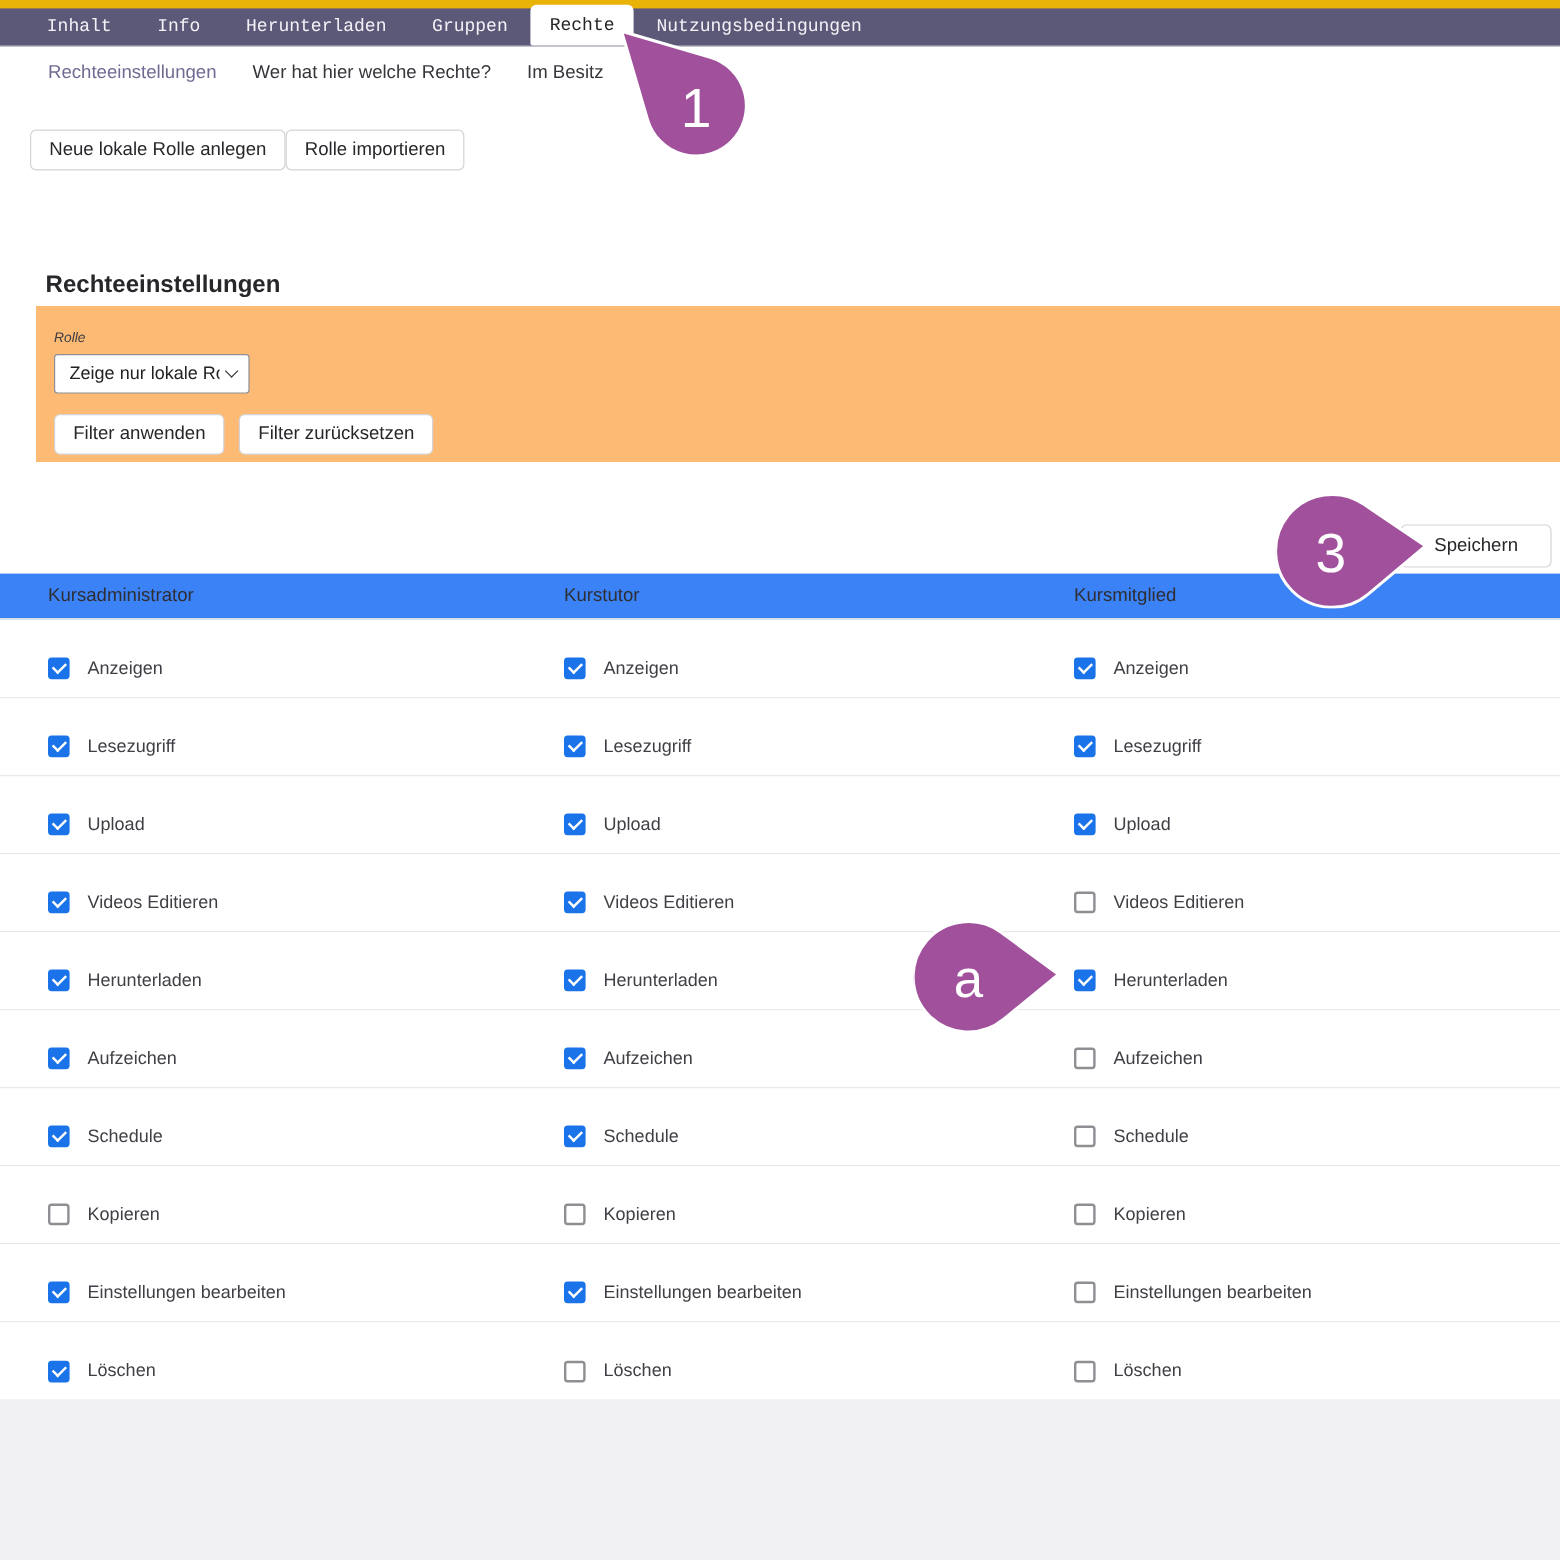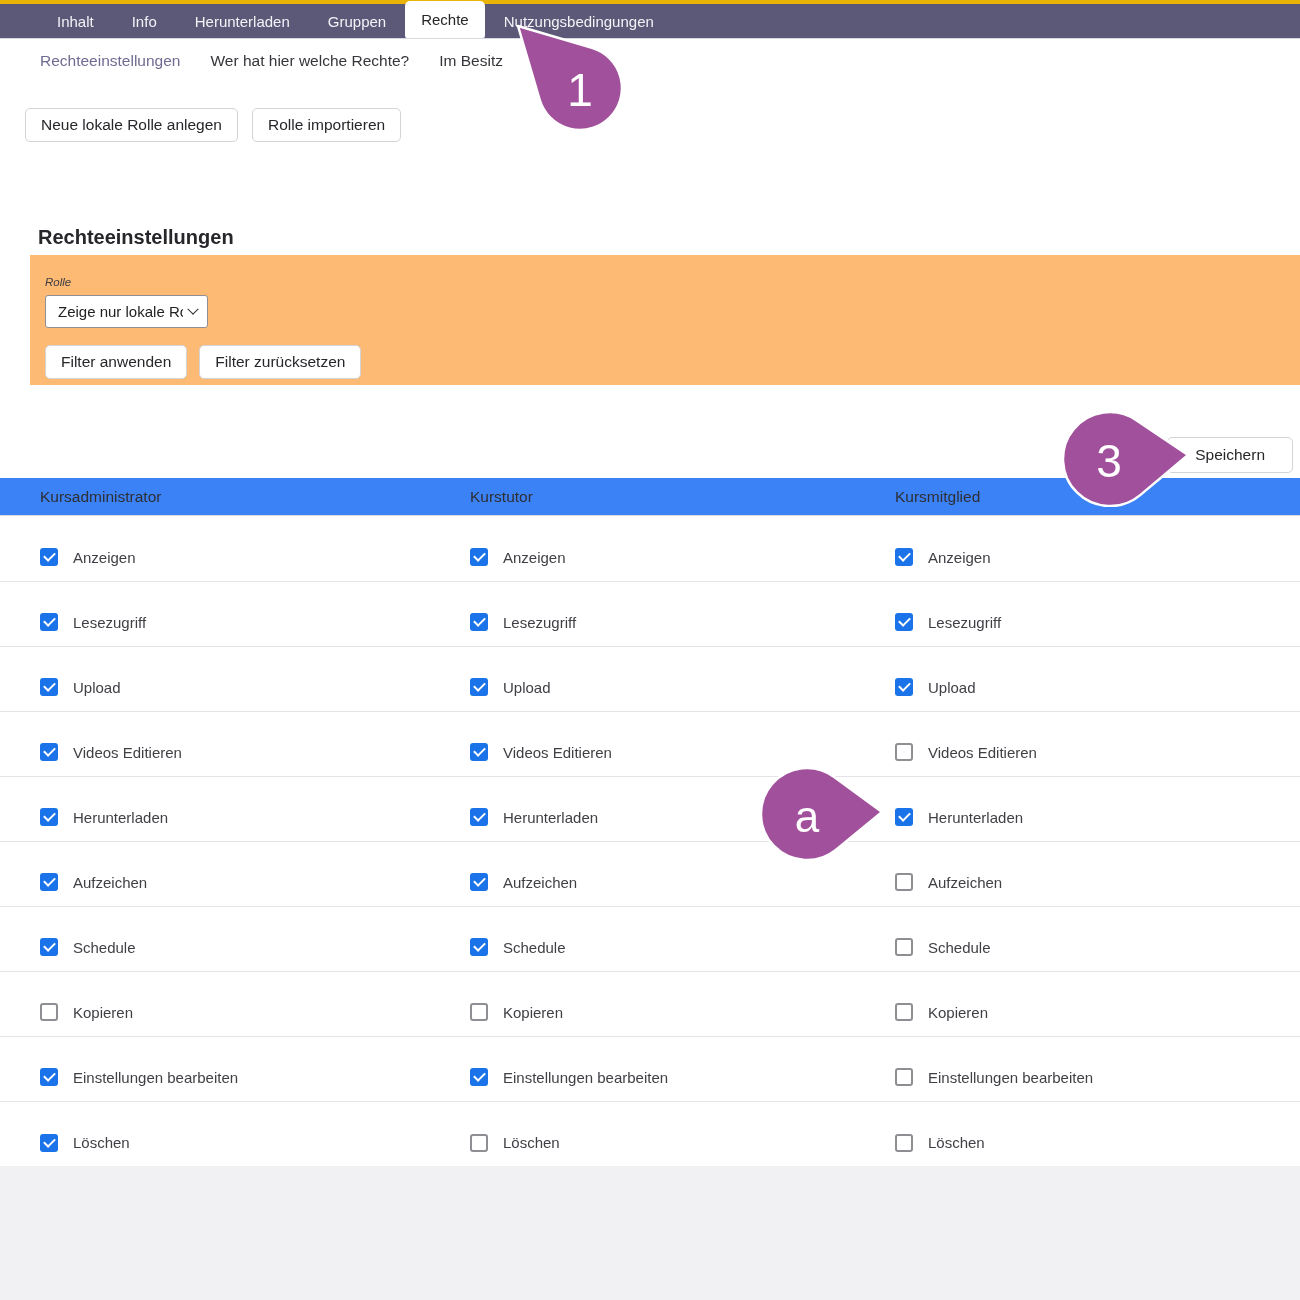--- a/index.html
+++ b/index.html
@@ -5,41 +5,41 @@
   * { margin:0; padding:0; box-sizing:border-box; }
   html,body { background:#ffffff; }
   .page {
     position:relative; width:1300px; height:1300px; overflow:hidden;
     background:#ffffff; font-family:"Liberation Sans", sans-serif; color:#2b2b30;
   }
 
   
   .topnav {
     position:absolute; top:0; left:0; right:0; height:39px;
-    background:#5c5877; border-top:4px solid #eab308; border-bottom:1px solid #d8d8de;
-    display:flex; align-items:stretch; padding-left:38px; z-index:2;
+    background:#5c5877; border-top:7px solid #eab308; border-bottom:1px solid #d8d8de;
+    display:flex; align-items:stretch; padding-left:20px; z-index:2;font-family:Liberation Mono, monospace;
   }
   .nav-tab {
     color:#f3f2f7; font-size:15px; display:flex; align-items:center;
     padding:0 19px; cursor:pointer; white-space:nowrap;
   }
   .nav-tab.active {
     background:#ffffff; color:#262629; border-radius:5px 5px 2px 2px;
     margin-top:-3px; padding:0 16px; position:relative; z-index:3;
   }
 
   
   .subnav {
     position:absolute; top:44px; left:40px; display:flex; gap:30px; z-index:1;
   }
   .subnav-item { font-size:15.5px; color:#35353b; cursor:pointer; padding:8px 0; white-space:nowrap; }
   .subnav-item.active { color:#6f6b92; }
 
   
-  .action-row { position:absolute; top:108px; left:25px; display:flex; gap:14px; }
+  .action-row { position:absolute; top:108px; left:25px; display:flex; gap:0; }
   .btn {
     display:inline-block; background:#ffffff; border:1px solid #d4d4d8; border-radius:5px;
     padding:7px 15px; font-size:15.5px; color:#27272b; cursor:pointer; white-space:nowrap;
   }
 
   
   .section-title { position:absolute; top:226px; left:38px; font-size:20px; font-weight:bold; color:#26262b; }
 
   
   .filter-panel { position:absolute; top:255px; left:30px; right:0; height:130px; background:#fdba74; }

